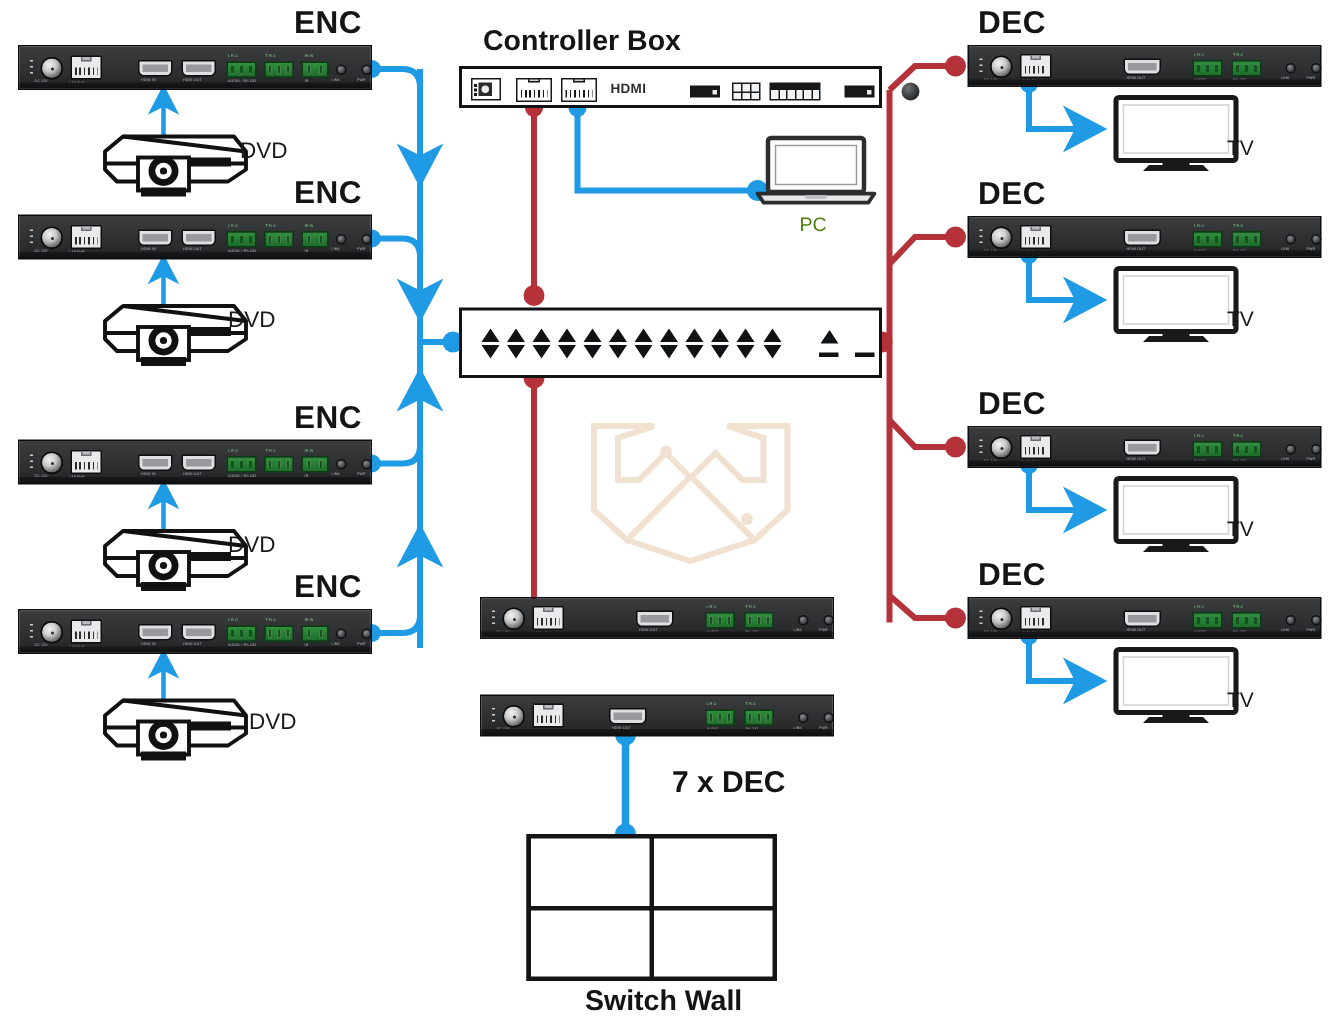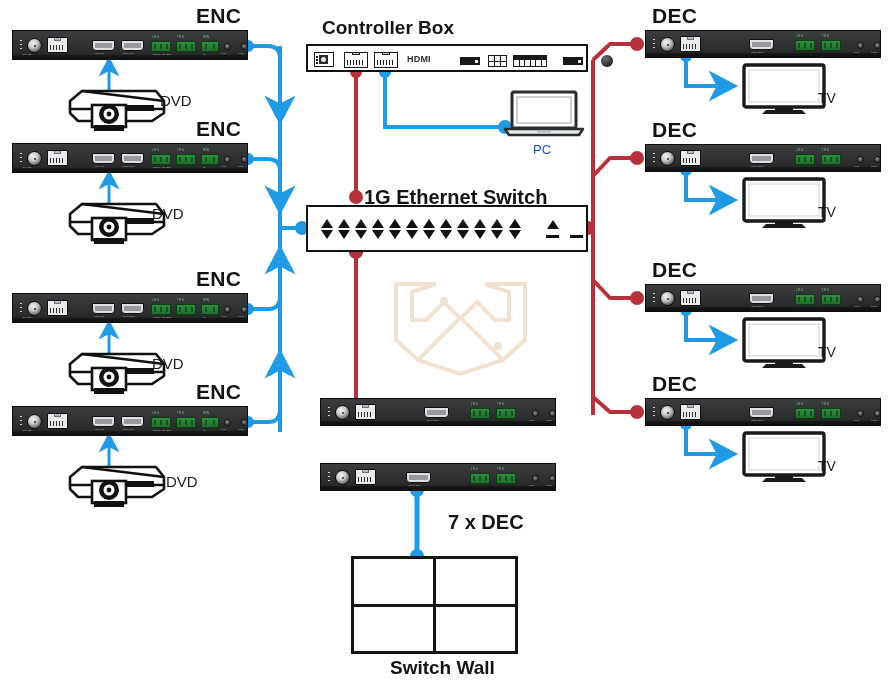--- a/index.html
+++ b/index.html
@@ -22,21 +22,21 @@
     font-size:21px;font-weight:bold;color:#141414;letter-spacing:.3px;
   }
   .lbl-title{
     font-size:19px;font-weight:bold;color:#141414;
   }
   .lbl-switch{
     font-size:20px;font-weight:bold;color:#141414;letter-spacing:0px;
   }
   .lbl-dvd{font-size:15px;color:#1a1a1a;}
   .lbl-tv{font-size:14px;color:#1a1a1a;}
-  .lbl-pc{font-size:13px;color:#1d4ed8;}
+  .lbl-pc{font-size:13px;color:#4d7c0f;}
   .lbl-4xdec{font-size:20px;font-weight:bold;color:#141414;}
   .lbl-vw{font-size:19px;font-weight:bold;color:#141414;}
 
   
   .dev{
     position:absolute;
     background:linear-gradient(#3a3c3e 0%,#313335 40%,#2a2c2e 72%,#1d1f21 100%);
     border:1px solid #0c0d0e;
     box-sizing:border-box;
   }
@@ -532,21 +532,20 @@
   </div>
 
   <svg class="laptop" style="left:503px;top:90px;width:82px;height:48px;" viewBox="0 0 82 48">
     <rect x="9" y="2" width="64" height="36" rx="2" fill="#ffffff" stroke="#2b2d2f" stroke-width="3"></rect>
     <rect x="14" y="7" width="54" height="26" fill="#ffffff" stroke="#9a9da0" stroke-width="1"></rect>
     <path d="M2 39 L80 39 L76 45 L6 45 Z" fill="#e6e8ea" stroke="#2b2d2f" stroke-width="2.5" stroke-linejoin="round"></path>
     <rect x="34" y="40" width="14" height="2.5" fill="#b9bcbf"></rect>
   </svg>
   <div class="lbl lbl-pc" style="left:533px;top:142px;">PC</div>
 
-  <div class="lbl lbl-switch" style="left:364px;top:186px;">1G Ethernet Switch</div>
   <div class="sw" style="left:306px;top:205px;width:282px;height:47px;">
     <div class="swports" style="padding-left:10px;">
       <span class="pcol" style="width:19px;">
           <i class="tri-u"></i>
           <i class="tri-d"></i>
         </span>
       <span class="pcol" style="width:19px;">
           <i class="tri-u"></i>
           <i class="tri-d"></i>
         </span>

